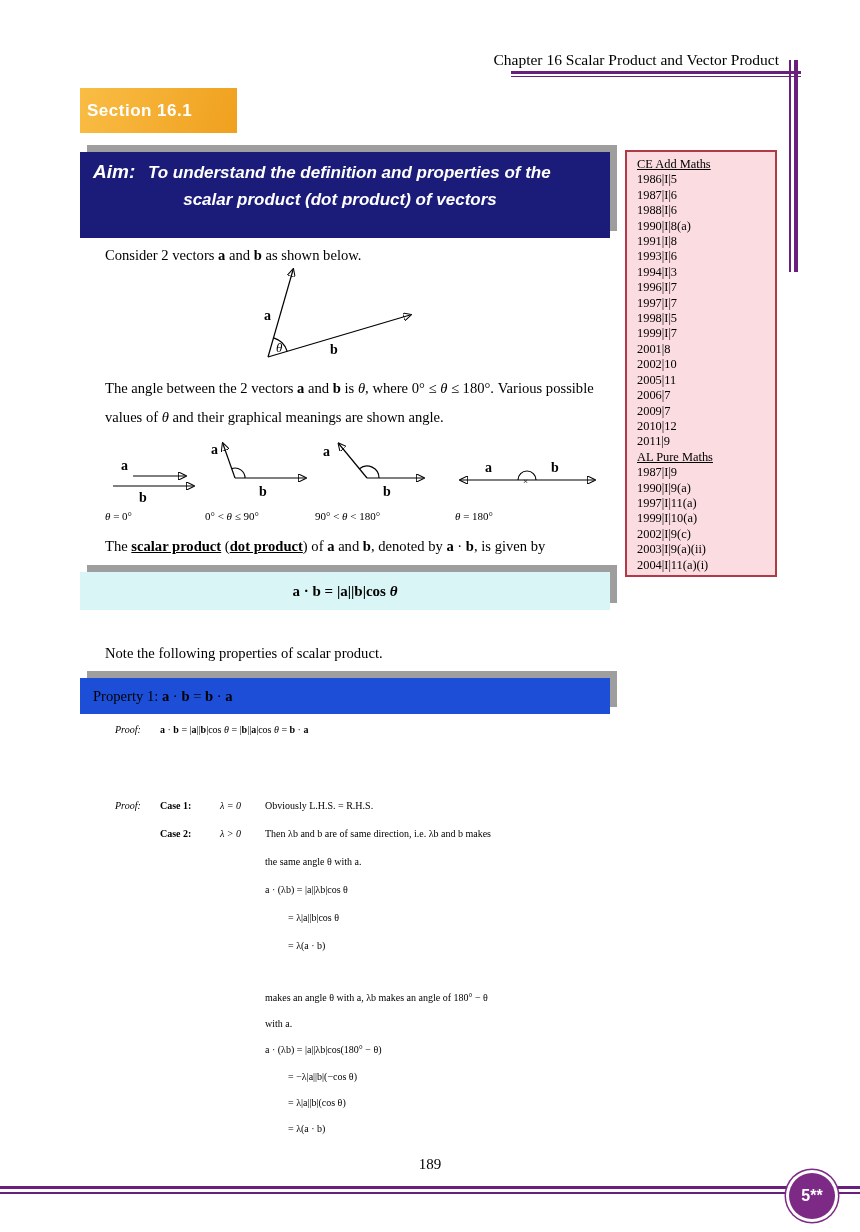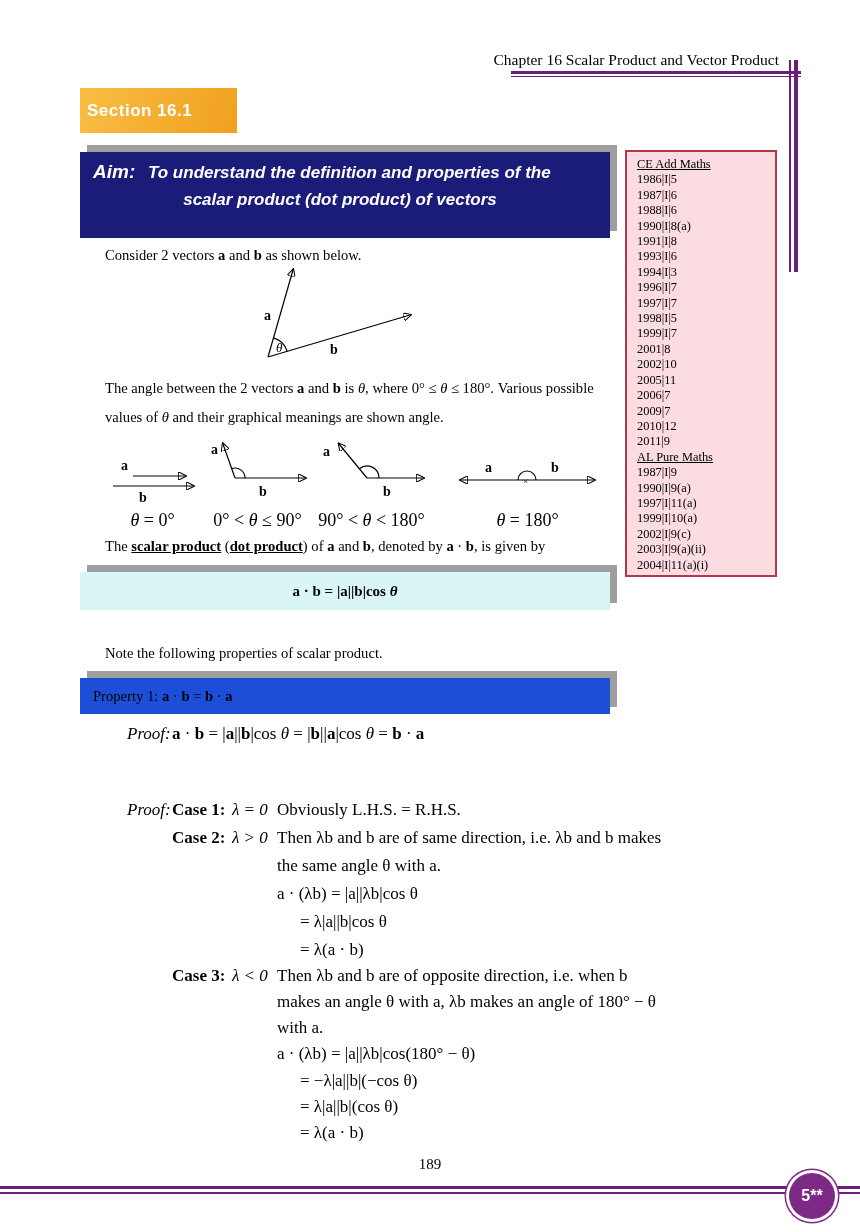--- a/index.html
+++ b/index.html
@@ -41,35 +41,35 @@
   .aim-line2 { position:absolute; left:40px; top:38px; width:440px; text-align:center; font-size:17px; }
 
   .sidebar {
     top:150px; left:625px; width:152px; height:427px;
     background:#fbdce0; border:2px solid #b23a48;
     padding:5px 0 0 10px; font-size:12.4px; line-height:15.4px;
   }
   .sb-title { text-decoration:underline; }
 
   .body-text { font-size:14.6px; }
-  .cap { font-size:18px; text-align:center; }
+  .cap { font-size:11px; }
 
   .formula-box {
     top:572px; left:80px; width:530px; height:38px;
     background:#d9f5f5; box-shadow:7px -7px 0 #9e9e9e;
     text-align:center; line-height:38px; font-size:15px; font-weight:bold;
   }
   .prop-box {
     left:80px; width:530px; height:36px;
     background:#1d4ed8; box-shadow:7px -7px 0 #9e9e9e;
     line-height:36px; padding-left:13px; font-size:14.6px;
   }
   .prop1 { top:678px; } .prop2 { top:757px; }
 
-  .prow { position:absolute; left:0; width:848px; height:28px; font-size:17px;margin-left:12px; }
+  .prow { position:absolute; left:0; width:848px; height:28px; font-size:10px; }
   .prow > span { position:absolute; white-space:nowrap; }
   .pc1 { left:115px; } .pc2 { left:160px; } .pc3 { left:220px; }
   .pc4 { left:265px; } .pc5 { left:288px;text-align:right; }
 
   .page-num { top:1156px; left:0; width:860px; text-align:center; font-size:15px; }
   .bline1 { top:1186px; left:0; width:860px; height:3px;   background:#6b1f7c; }
   .bline2 { top:1192px; left:0; width:860px; height:1.5px; background:#6b1f7c; }
   .badge-wrap { top:1170px; left:786px; width:52px; height:52px; }
   .badge {
     width:46px; height:46px; margin:3px; border-radius:50%;
@@ -221,25 +221,20 @@
   <div class="prow" style="top:884px">
     <span class="pc4">a · (λb) = |a||λb|cos θ</span>
   </div>
   <div class="prow" style="top:912px">
     <span class="pc5">= λ|a||b|cos θ</span>
   </div>
   <div class="prow" style="top:940px">
     <span class="pc5">= λ(a · b)</span>
   </div>
 
-  <div class="prow" style="top:966px">
-    <span class="pc2 fb">Case 3:</span>
-    <span class="pc3 fi">λ &lt; 0</span>
-    <span class="pc4">Then λb and b are of opposite direction, i.e. when b</span>
-  </div>
   <div class="prow" style="top:992px">
     <span class="pc4">makes an angle θ with a, λb makes an angle of 180° − θ</span>
   </div>
   <div class="prow" style="top:1018px">
     <span class="pc4">with a.</span>
   </div>
   <div class="prow" style="top:1044px">
     <span class="pc4">a · (λb) = |a||λb|cos(180° − θ)</span>
   </div>
   <div class="prow" style="top:1071px">

